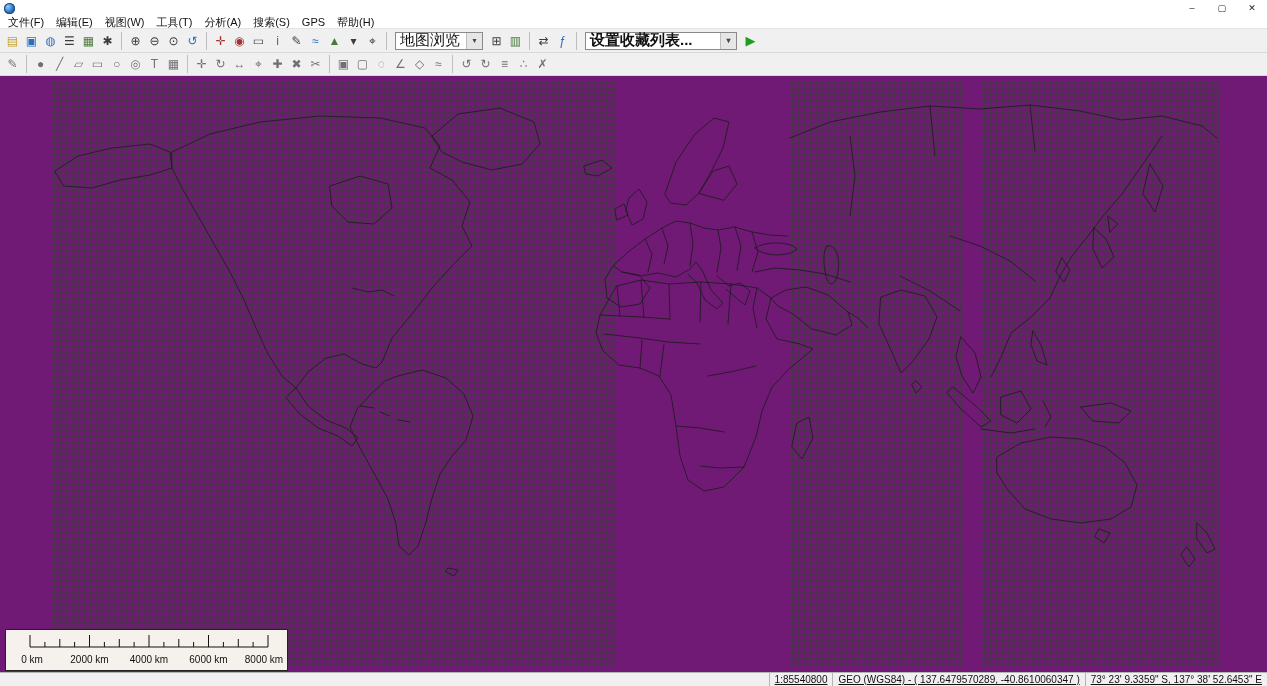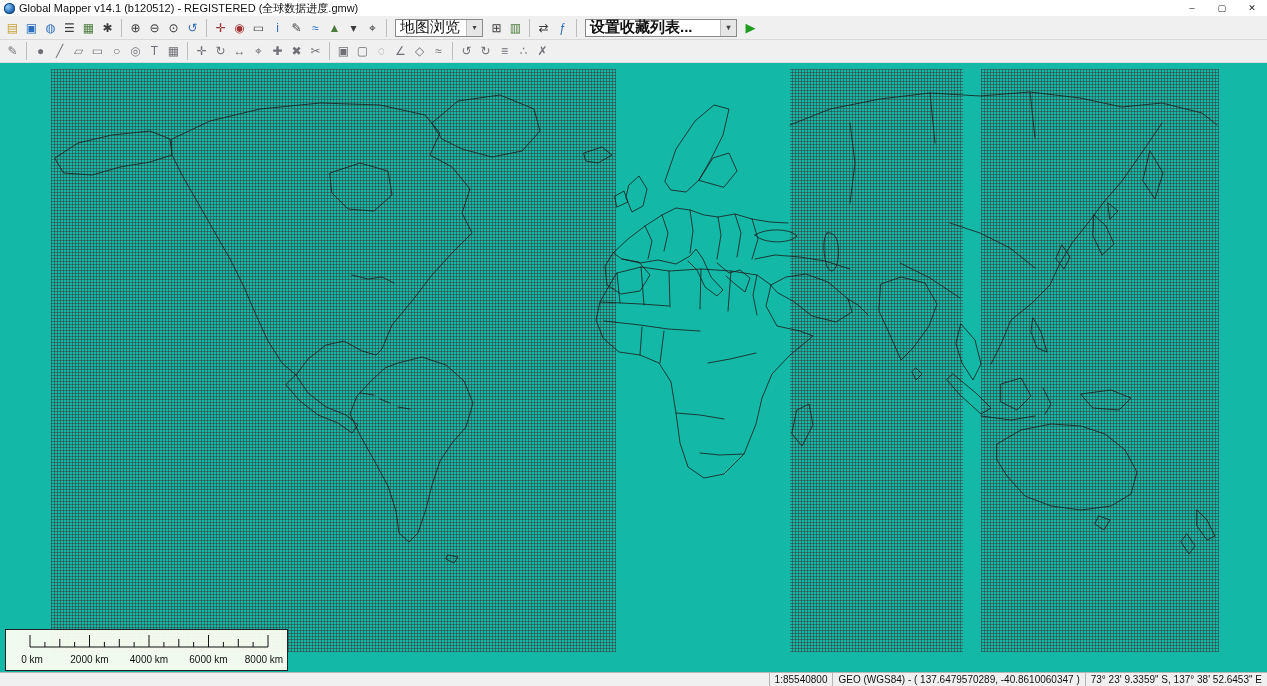--- a/index.html
+++ b/index.html
@@ -24,43 +24,52 @@
   .combo .txt{padding:0 4px;font-size:15px;color:#111;white-space:nowrap;overflow:hidden;flex:1;}
   .combo .arr{width:15px;align-self:stretch;background:#e6e6e6;border-left:1px solid #bdbdbd;display:flex;align-items:center;justify-content:center;font-size:8px;color:#444;}
   .w-mapview{width:88px;}
   .w-fav{width:152px;font-weight:bold;}
   .play{color:#1f9d1f;font-size:13px;}
   .c-blue{color:#2d6fbd;}
   .c-yellow{color:#c8a232;}
   .c-green{color:#4a7a3a;}
   .c-red{color:#a23333;}
   
-  .map{position:relative;flex:1 1 auto;background:#14b8a6;overflow:hidden;}
+  .map{position:relative;flex:1 1 auto;background:#701a75;overflow:hidden;}
   .map svg.world{position:absolute;left:0;top:0;}
   .scalebar{position:absolute;left:5px;bottom:1px;width:283px;height:42px;background:rgba(253,253,242,0.95);border:1px solid #222;box-sizing:border-box;}
   
-  .statusbar{height:14px;flex:0 0 14px;background:#f0f0f0;border-top:1px solid #b5b5b5;display:flex;align-items:stretch;font-size:10px;color:#111;box-sizing:border-box;}
+  .statusbar{height:14px;flex:0 0 14px;background:#f0f0f0;border-top:1px solid #b5b5b5;display:flex;align-items:stretch;font-size:10px;color:#111;box-sizing:border-box;text-decoration:underline;}
   .status-msg{flex:1;}
   .status-cell{border-left:1px solid #b5b5b5;padding:0 5px;line-height:13px;white-space:nowrap;}
 </style>
 </head>
 <body>
 
 <div class="app">
 
   <div class="titlebar">
     <span class="appicon"></span>
-    <span class="wtitle">Global Mapper v14.1 (b120512) - REGISTERED (全球数据进度.gmw)</span>
     <div class="wincontrols">
       <button>–</button>
       <button>▢</button>
       <button>✕</button>
     </div>
   </div>
 
+  <div class="menubar">
+    <span class="menu-item">文件(F)</span>
+    <span class="menu-item">编辑(E)</span>
+    <span class="menu-item">视图(W)</span>
+    <span class="menu-item">工具(T)</span>
+    <span class="menu-item">分析(A)</span>
+    <span class="menu-item">搜索(S)</span>
+    <span class="menu-item">GPS</span>
+    <span class="menu-item">帮助(H)</span>
+  </div>
 
   <div class="toolbar tb1">
     <button class="tb c-yellow">▤</button>
     <button class="tb c-blue">▣</button>
     <button class="tb c-blue">◍</button>
     <button class="tb">☰</button>
     <button class="tb c-green">▦</button>
     <button class="tb">✱</button>
     <span class="sep"></span>
     <button class="tb">⊕</button>

